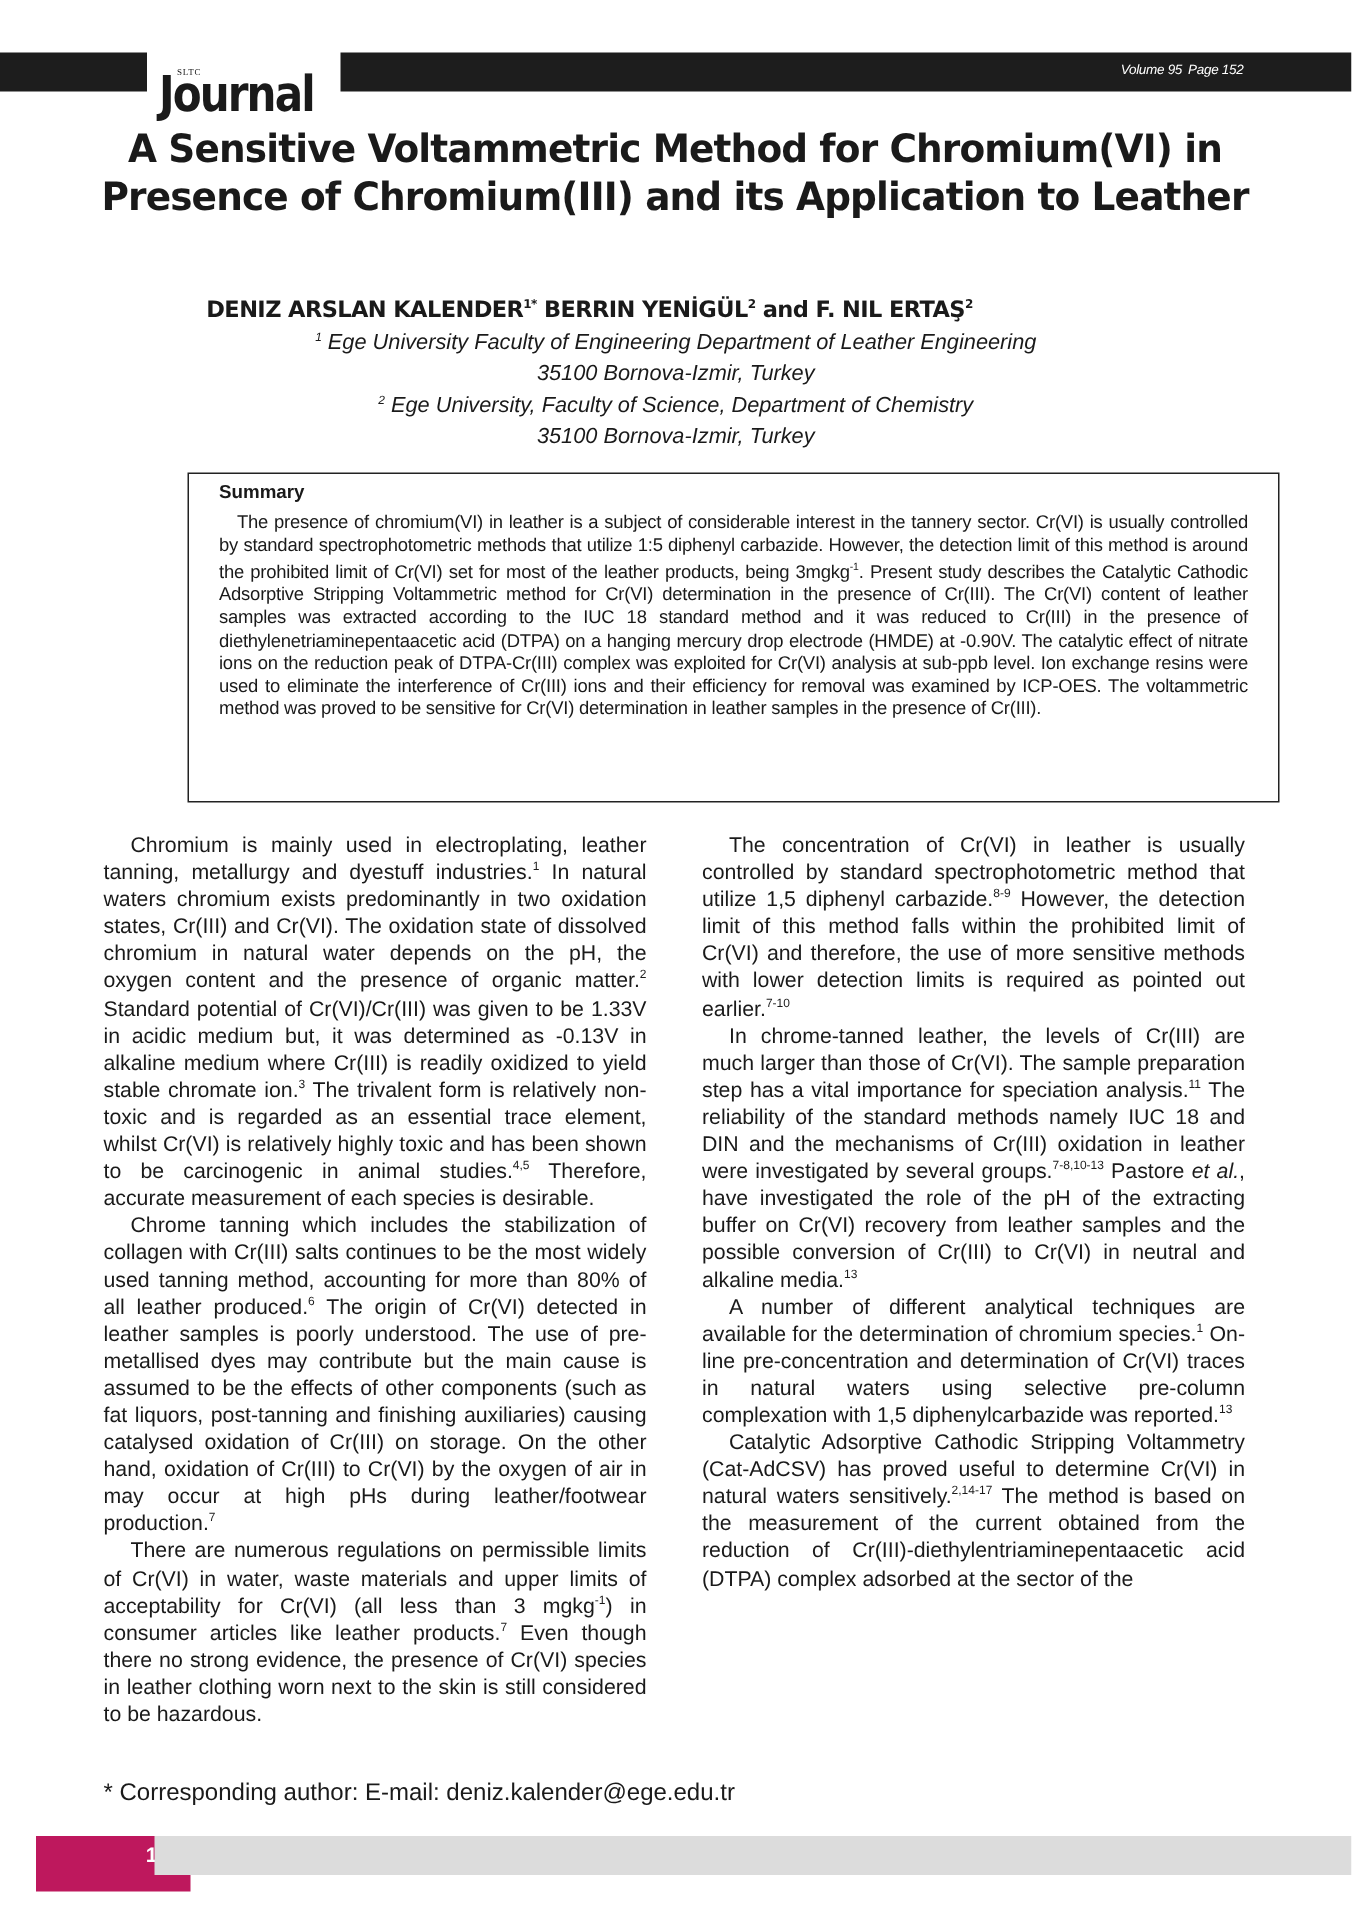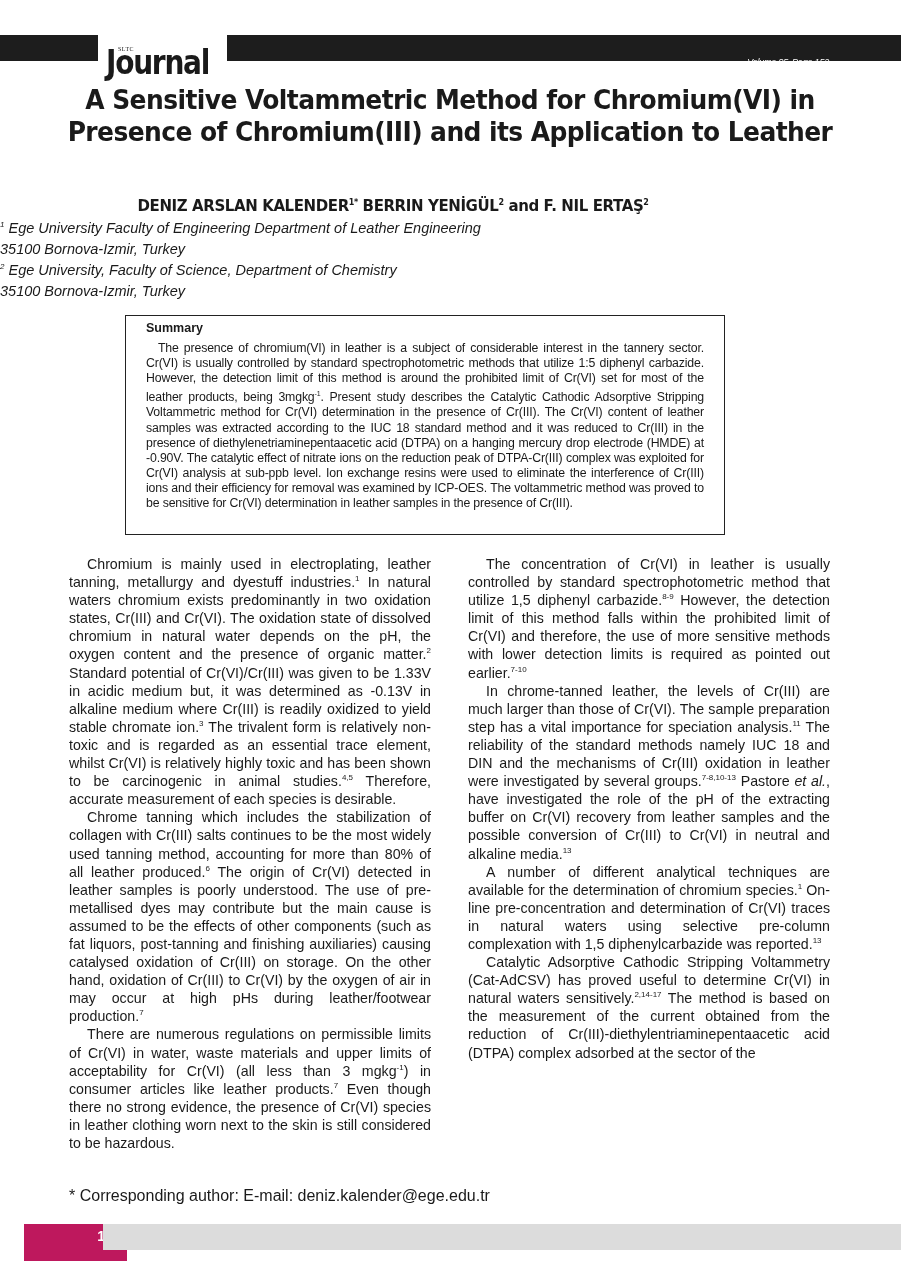--- a/index.html
+++ b/index.html
@@ -4,32 +4,32 @@
 <style>
   html, body { margin: 0; padding: 0; background: #ffffff; }
   body { width: 901px; height: 1285px; position: relative; overflow: hidden; font-family: "Liberation Sans", sans-serif; color: #1a1a1a; }
 
   
   .hdr-bar-left { position: absolute; left: 0; top: 35px; width: 98px; height: 26px; background: #1d1d1d; }
   .hdr-bar-right { position: absolute; left: 227px; top: 35px; width: 674px; height: 26px; background: #1d1d1d; }
   .logo { position: absolute; left: 104px; top: 41px; width: 116px; height: 44px; }
   .logo-sltc { position: absolute; left: 14px; top: 5px; font-family: "Liberation Serif", serif; font-size: 6px; letter-spacing: 0.5px; color: #1a1a1a; }
   .logo-word { position: absolute; left: 2px; top: 0px; font-family: "DejaVu Sans", sans-serif; font-weight: bold; font-size: 33px; letter-spacing: -1.5px; color: #1a1a1a; transform: scaleX(0.85); transform-origin: left; line-height: 44px; }
-  .vol { position: absolute; right: 72px; top: 57px; font-family: "Liberation Sans", sans-serif; font-style: italic; font-size: 9px; color: #ffffff; letter-spacing: -0.2px; }
+  .vol { position: absolute; right: 72px; top: 41px; font-family: "Liberation Sans", sans-serif; font-style: italic; font-size: 9px; color: #ffffff; letter-spacing: -0.2px; }
   .vol span { margin-left: 4px; }
 
   
   .title { position: absolute; left: 40px; top: 84px; width: 820px; text-align: center; font-family: "DejaVu Sans", sans-serif; font-weight: bold; font-size: 26px; line-height: 32px; letter-spacing: -0.6px; color: #1a1a1a; transform: scaleX(0.96); }
   .authors { position: absolute; left: 0; top: 197px; width: 786px; text-align: center; font-family: "DejaVu Sans", sans-serif; font-weight: bold; font-size: 15px; letter-spacing: -0.4px; color: #1a1a1a; }
   .authors sup { font-size: 8px; }
-  .affil { position: absolute; left: 0; width: 901px; text-align: left; font-family: "Liberation Sans", sans-serif; font-style: italic; font-size: 14.5px; color: #1a1a1a; }
+  .affil { position: absolute; left: 0; width: 901px; text-align: center; font-family: "Liberation Sans", sans-serif; font-style: italic; font-size: 14.5px; color: #1a1a1a; }
   .affil sup { font-size: 8px; }
 
   
-  .summary { position: absolute; left: 125px; top: 315px; width: 600px; height: 220px; border: 1.5px solid #222; box-sizing: border-box; padding: 5px 20px 0 20px; }
+  .summary { position: absolute; left: 125px; top: 315px; width: 728px; height: 220px; border: 1.5px solid #222; box-sizing: border-box; padding: 5px 20px 0 20px; }
   .summary-h { font-family: "Liberation Sans", sans-serif; font-weight: bold; font-size: 12.5px; margin: 0 0 6px 0; }
   .summary-p { font-family: "Liberation Sans", sans-serif; font-size: 12.3px; line-height: 15.1px; text-align: justify; text-indent: 12px; margin: 0; letter-spacing: -0.15px; }
   .summary-p sup { font-size: 7px; }
 
   
   .col { position: absolute; top: 555px; width: 362px; font-family: "Liberation Sans", sans-serif; font-size: 14.2px; line-height: 18.1px; text-align: justify; color: #1a1a1a; }
   .col-left { left: 69px; }
   .col-right { left: 468px; }
   .col p { margin: 0; text-indent: 18px; }
   .col p.noindent { text-indent: 0; }

